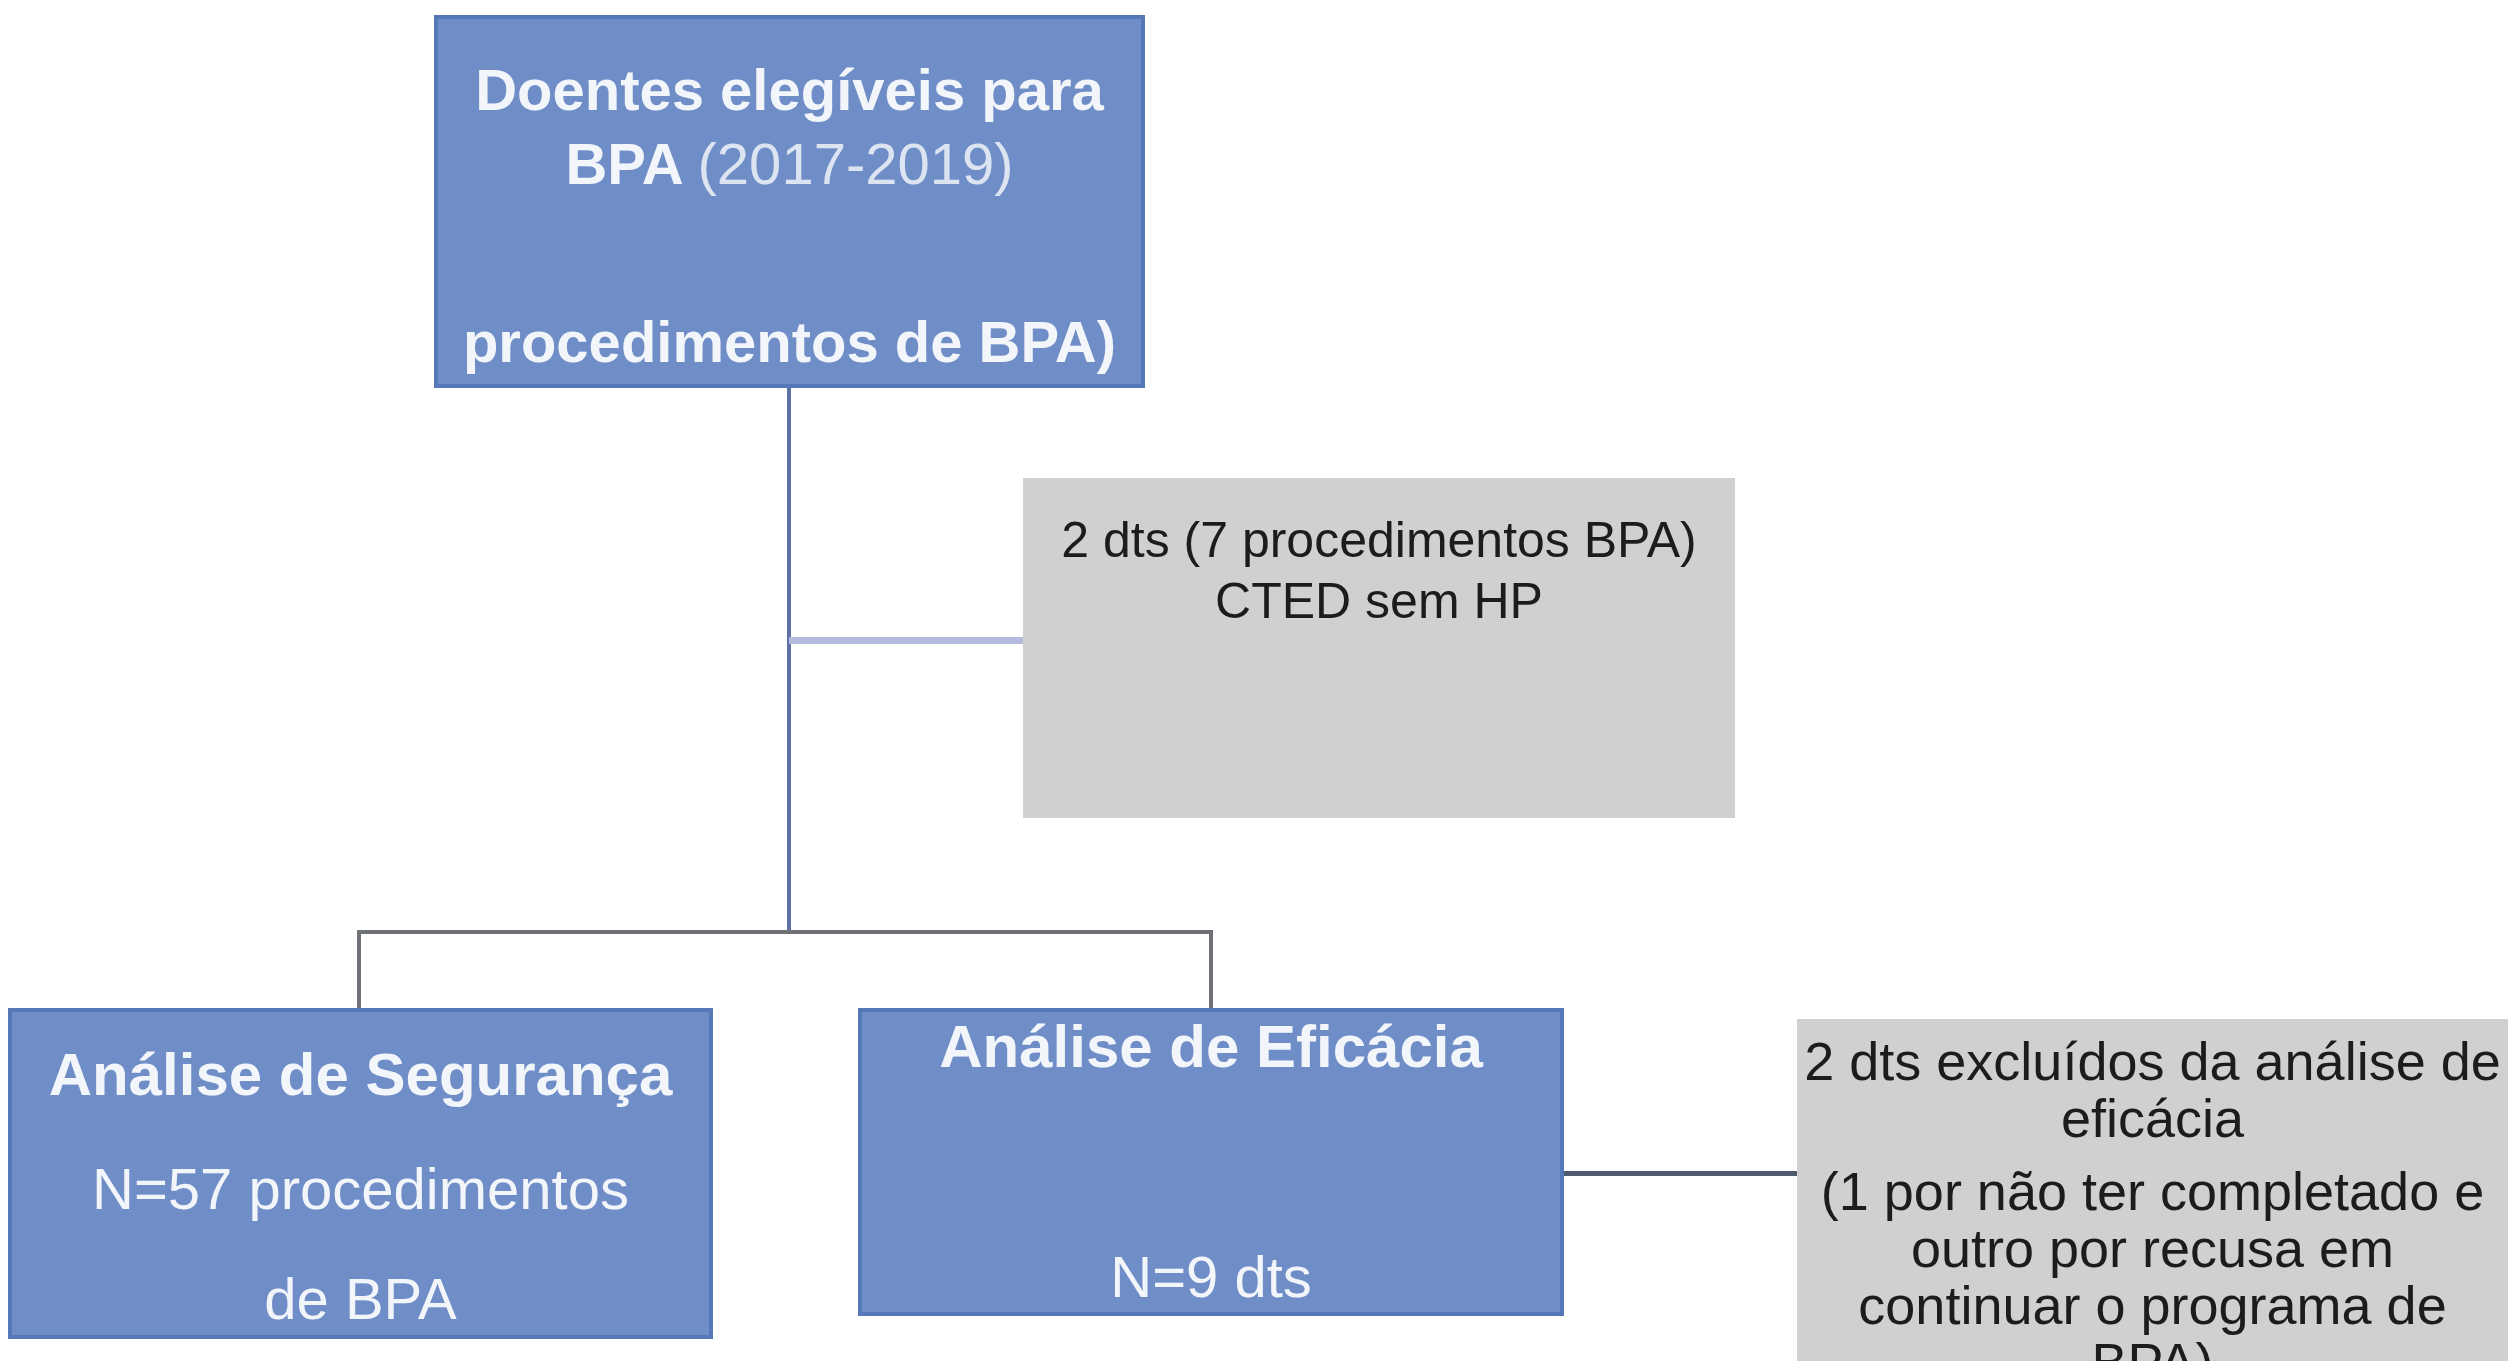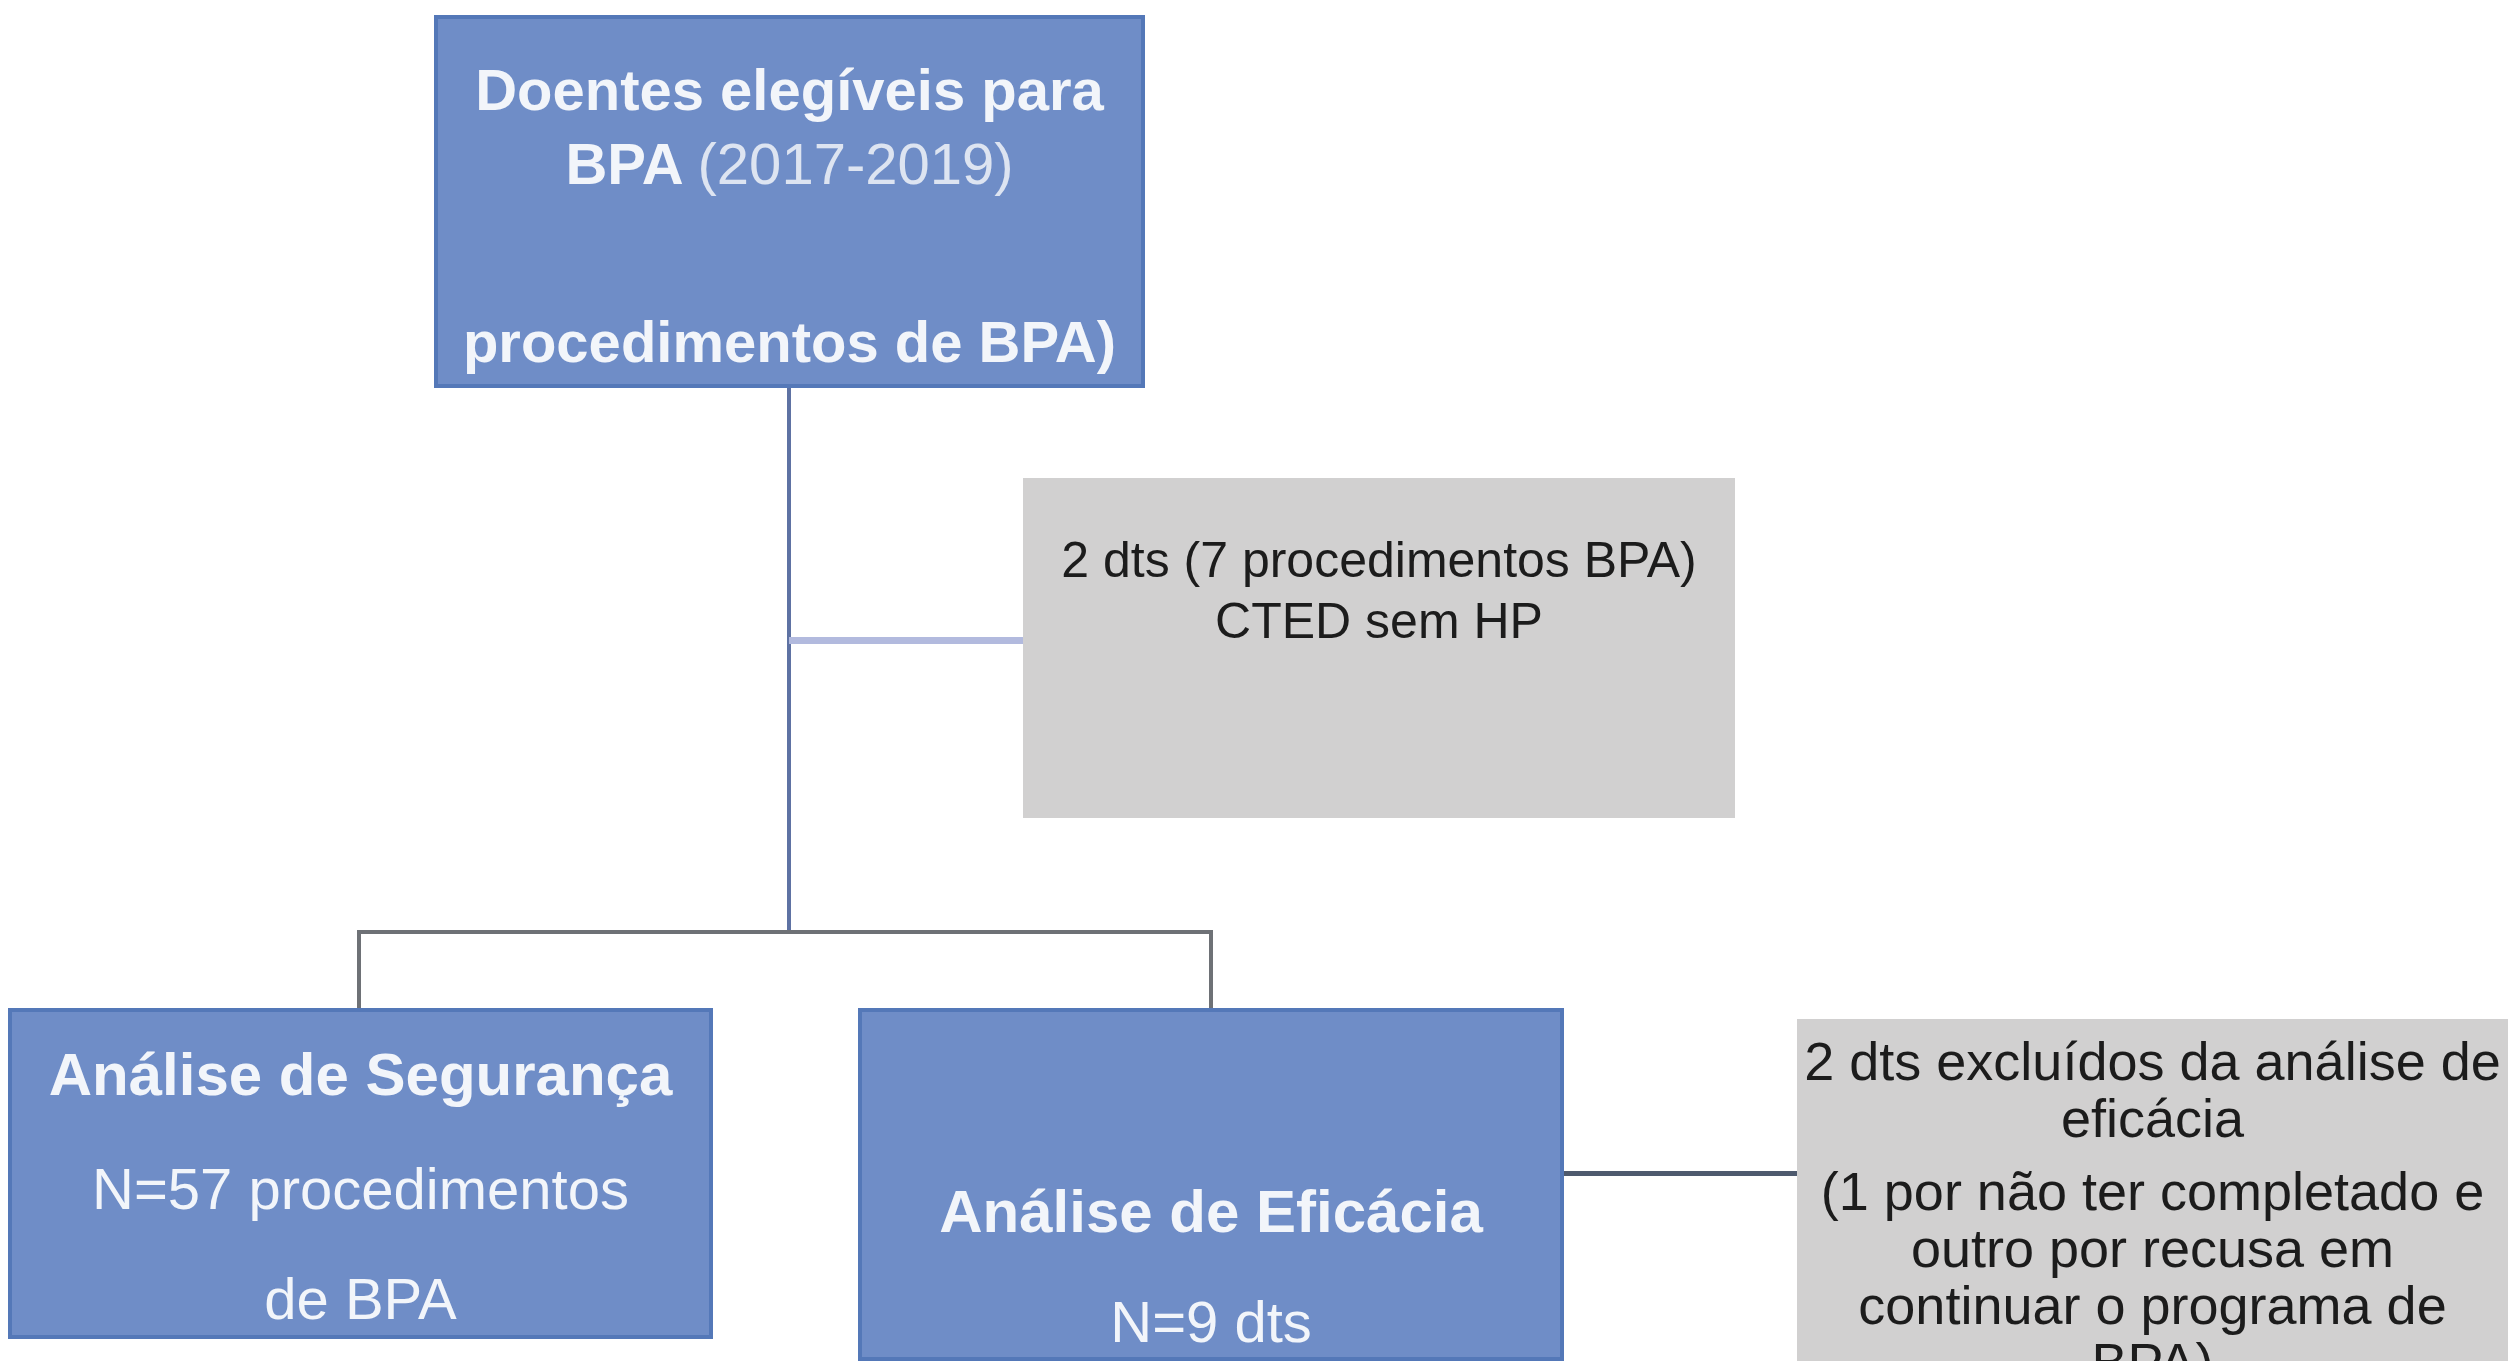--- a/index.html
+++ b/index.html
@@ -38,39 +38,39 @@
     left: 434px; top: 15px; width: 711px; height: 373px;
     padding-top: 34px;
     font-size: 58px; line-height: 74px; font-weight: 700;
   }
   #box-eligible .nblock { margin-top: 30px; }
   #box-eligible .yr { font-weight: 400; color: var(--text_light_dim, #dde4f1); }
 
   
   #box-excluded-both {
     left: 1023px; top: 478px; width: 712px; height: 340px;
-    padding-top: 52px;
+    padding-top: 32px;
     font-size: 50px; line-height: 61px; font-weight: 400;
   }
   #box-excluded-both .p2 { margin-top: 30px; }
 
   
   #box-safety {
     left: 8px; top: 1008px; width: 705px; height: 331px;
     padding-top: 28px;
     font-size: 58px; line-height: 70px;
   }
   #box-safety .title { font-weight: 700; font-size: 60px; }
   #box-safety .n1 { margin-top: 44px; font-weight: 400; }
   #box-safety .n2 { margin-top: 40px; font-weight: 400; }
 
   
   #box-efficacy {
-    left: 858px; top: 1008px; width: 706px; height: 353px;
-    justify-content: flex-end;
+    left: 858px; top: 1008px; width: 706px; height: 308px;
+    justify-content: space-between;
     font-size: 58px; line-height: 70px;
   }
   #box-efficacy .title { font-weight: 700; font-size: 60px; }
   #box-efficacy .n1 { margin-top: 40px; font-weight: 400; }
 
   
   #box-excluded-eff {
     left: 1797px; top: 1019px; width: 711px; height: 342px;
     padding-top: 14px;
     font-size: 54px; line-height: 57px; font-weight: 400;

